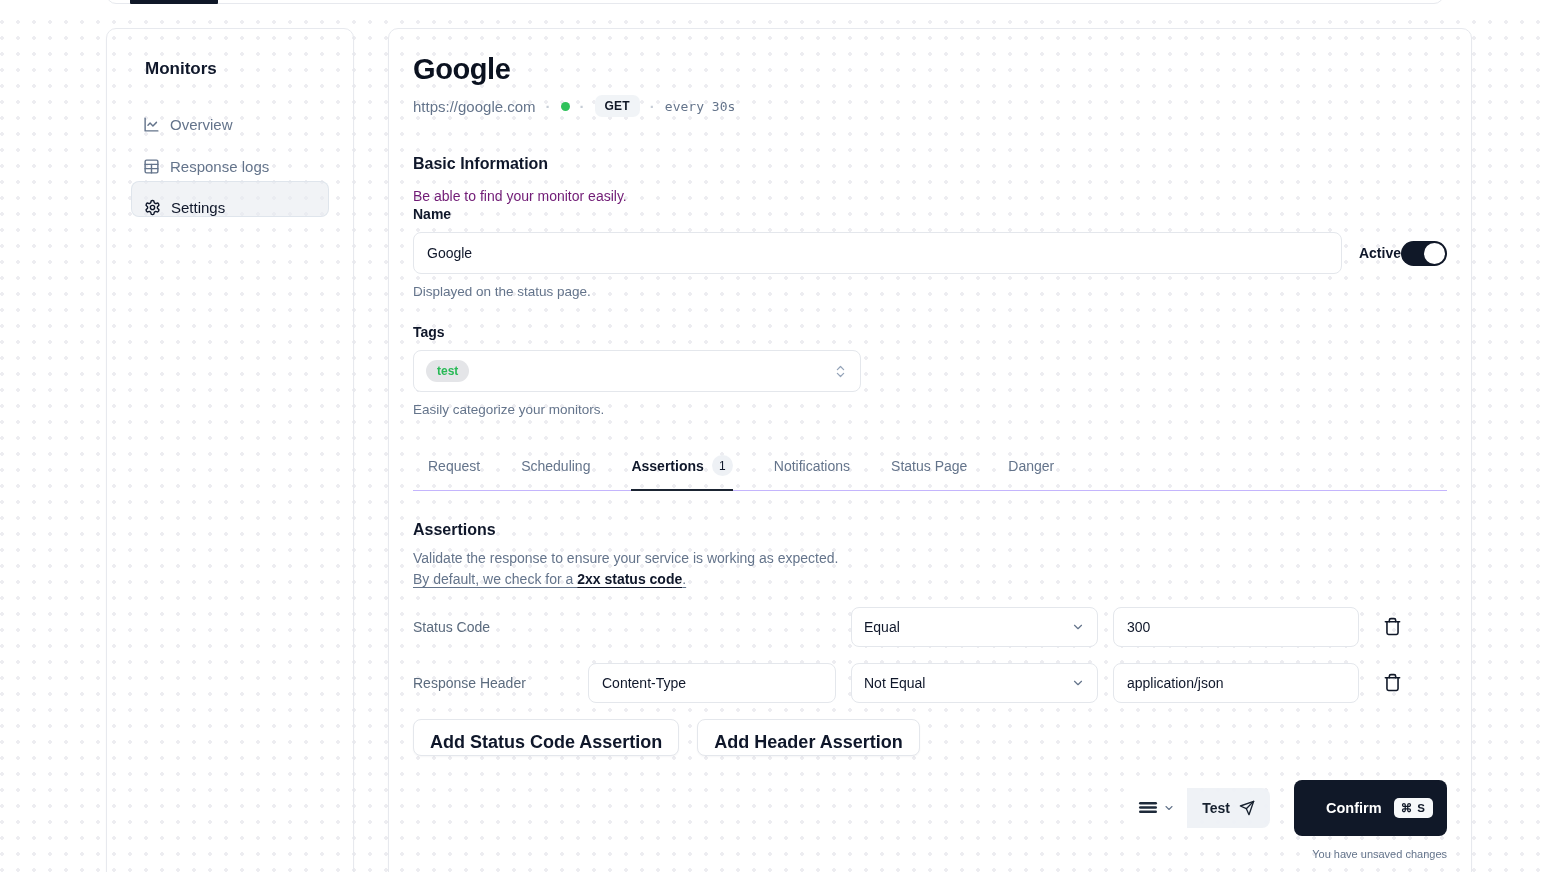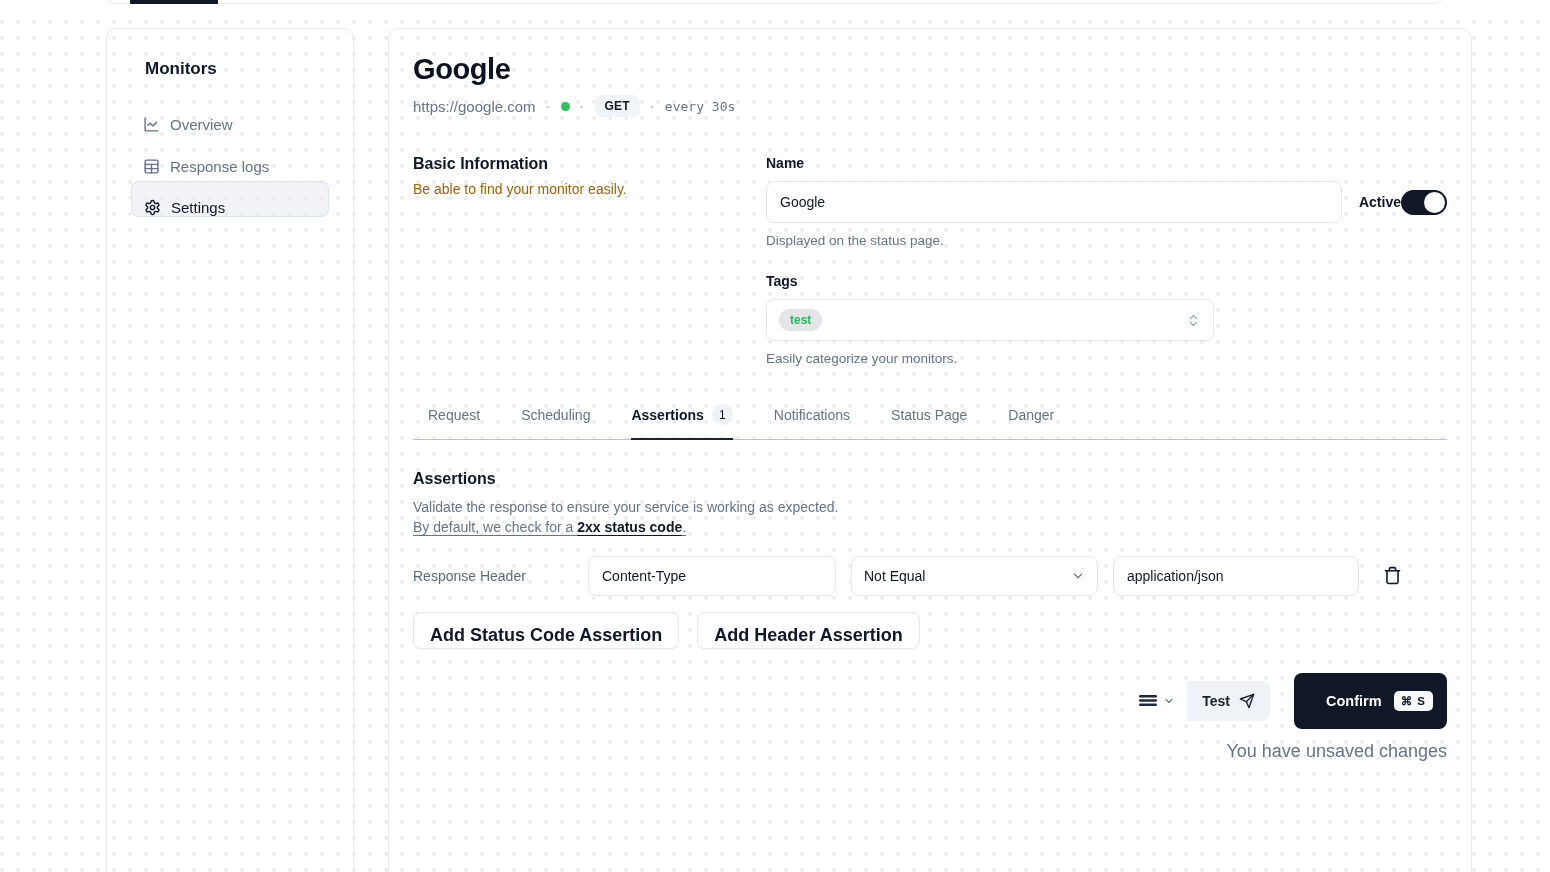--- a/index.html
+++ b/index.html
@@ -52,24 +52,24 @@
   .monitor-url { font-size:15px; color:#64748b; }
   .meta-sep { color:#c6cdd6; font-size:15px; font-weight:700; line-height:1; }
   .status-dot { width:9px; height:9px; border-radius:50%; background:#2fc15b; }
   .method-badge {
     background:rgba(240,243,247,0.95); color:#111827; font-size:12px; font-weight:700;
     padding:4px 10px; border-radius:7px; letter-spacing:0.2px;
   }
   .freq { font-family:"DejaVu Sans Mono", monospace; font-size:13px; color:#64748b; }
 
   
-  .section-row { display:flex; margin-top:38px; }
+  .section-row { display:flex; margin-top:38px;flex-direction:column; }
   .section-left { width:353px; flex:none; }
   .section-heading { font-size:16px; font-weight:700; color:#0f172a; }
-  .section-desc { font-size:14px; color:#a16207; margin-top:6px; line-height:1.45; }
+  .section-desc { font-size:14px; color:#701a75; margin-top:13px; line-height:1.45; }
   .section-right { flex:1; }
 
   .field-label { font-size:14px; font-weight:600; color:#0f172a; margin-bottom:10px; }
   .name-row { display:flex; align-items:center; gap:17px; }
   .text-input {
     height:42px; border:1px solid #e4e7ec; border-radius:8px; background:#fff;
     font-size:14px; color:#0f172a; padding:0 13px; width:100%; outline:none;
     font-family:"Liberation Sans", sans-serif;
   }
   .name-input-wrap { flex:1; }
@@ -136,21 +136,21 @@
   }
   .confirm-btn {
     height:56px; padding:0 14px 0 32px; background:#101828; border:none; border-radius:8px;
     color:#fff; font-size:14.5px; font-weight:700; display:flex; align-items:center; gap:12px;
     cursor:pointer; font-family:"Liberation Sans", sans-serif;
   }
   .kbd {
     background:#f6f8fa; color:#101828; border-radius:5px; padding:3px 7px;
     font-size:11.5px; font-weight:600; letter-spacing:1px;
   }
-  .unsaved { text-align:right; font-size:18px; color:#64748b; margin-top:12px; }
+  .unsaved { text-align:right; font-size:11px; color:#64748b; margin-top:12px; }
 
   svg { display:block; }
 </style>
 </head>
 <body>
 
 <div class="top-strip">
   <div class="top-card-edge"></div>
   <div class="top-indicator"></div>
 </div>
@@ -265,20 +265,42 @@
 
   <div class="assertions">
     <div class="section-heading">Assertions</div>
     <div class="assert-desc">
       <span>Validate the response to ensure your service is working as expected.</span><br>
       <span class="u">By default, we check for a </span><span class="bold">2xx status code</span><span class="u">.</span>
     </div>
 
     <div class="assert-grid">
 
+      <div class="assert-row">
+        <span class="assert-type">Status Code</span>
+        <span></span>
+        <div class="select-box">
+          <span>Equal</span>
+          <span>
+            <svg width="14" height="14" viewBox="0 0 24 24" fill="none" stroke="#64748b" stroke-width="2" stroke-linecap="round" stroke-linejoin="round">
+                <path d="m6 9 6 6 6-6"></path>
+              </svg>
+          </span>
+        </div>
+        <input class="text-input assert-input" type="text" value="300" style="">
+        <button class="trash-btn">
+          <span>
+            <svg width="19" height="19" viewBox="0 0 24 24" fill="none" stroke="#101828" stroke-width="2" stroke-linecap="round" stroke-linejoin="round">
+                <path d="M3 6h18"></path>
+                <path d="M19 6v14a2 2 0 0 1-2 2H7a2 2 0 0 1-2-2V6"></path>
+                <path d="M8 6V4a2 2 0 0 1 2-2h4a2 2 0 0 1 2 2v2"></path>
+              </svg>
+          </span>
+        </button>
+      </div>
 
       <div class="assert-row">
         <span class="assert-type">Response Header</span>
         <input class="text-input assert-input" type="text" value="Content-Type" style="">
         <div class="select-box">
           <span>Not Equal</span>
           <span>
             <svg width="14" height="14" viewBox="0 0 24 24" fill="none" stroke="#64748b" stroke-width="2" stroke-linecap="round" stroke-linejoin="round">
                 <path d="m6 9 6 6 6-6"></path>
               </svg>

